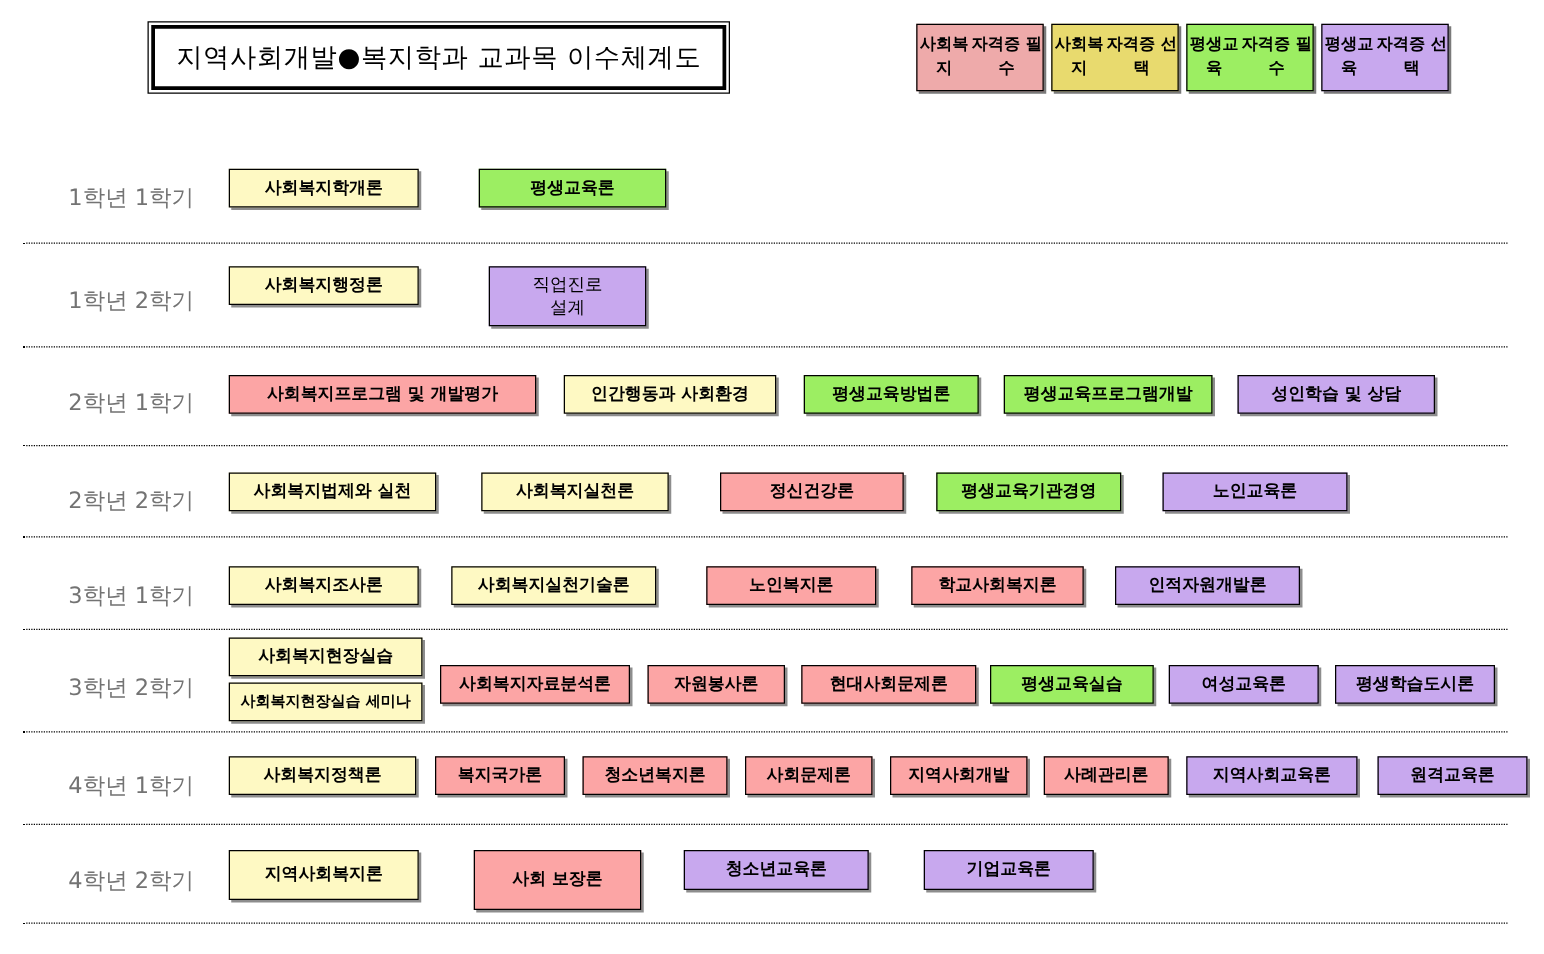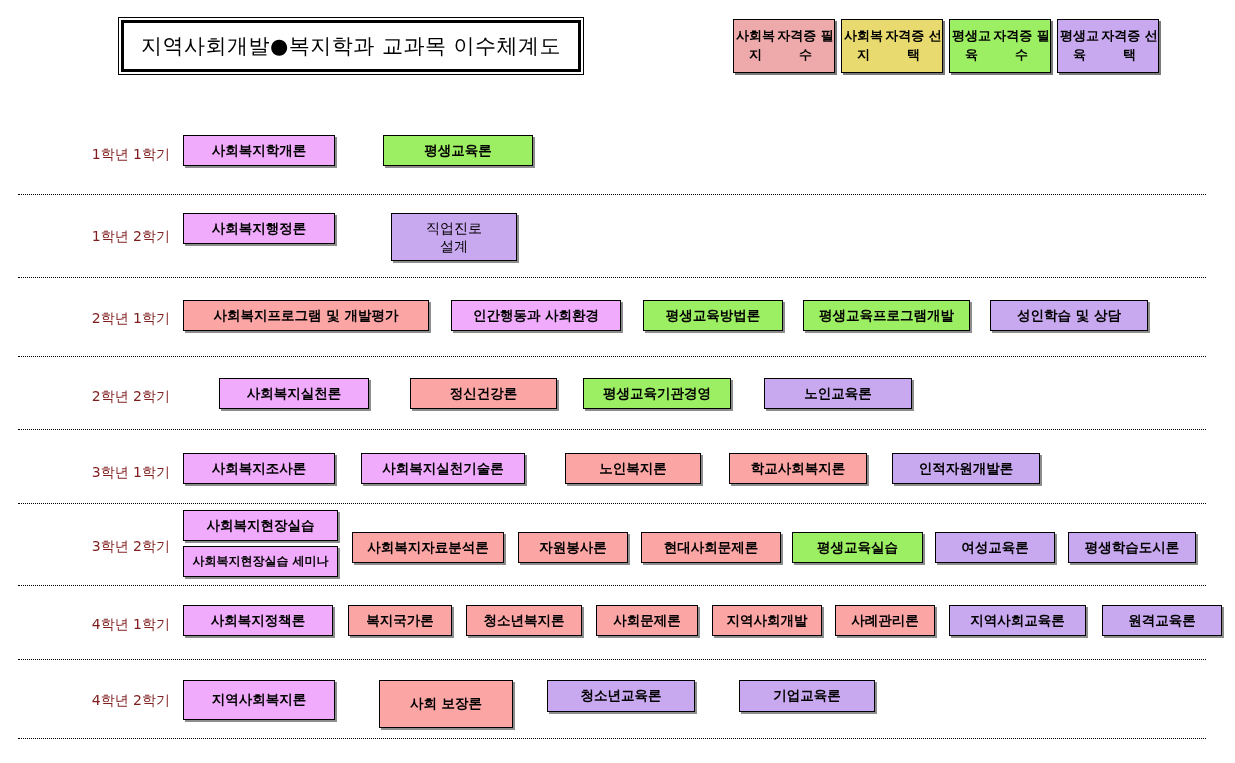--- a/index.html
+++ b/index.html
@@ -76,24 +76,24 @@
   
   .row {
     position: absolute;
     left: 0;
     width: 1235px;
   }
   .row-label {
     position: absolute;
     left: 40px;
     width: 130px;
-    text-align: right;
-    font-size: 14px;
+    text-align: center;
+    font-size: 18px;
     white-space: nowrap;
-    color: #7f1d1d;
+    color: #737373;
   }
   .boxes {
     position: absolute;
     left: 183px;
     display: flex;
     align-items: flex-start;
   }
   .course {
     box-sizing: border-box;
     border: 1px solid #000;
@@ -118,21 +118,21 @@
   .course.small {
     font-size: 12px;
   }
   .stack {
     display: flex;
     flex-direction: column;
     gap: 5px;
   }
 
   
-  .c-pink   { background: #f0abfc; }
+  .c-pink   { background: #fef9c3; }
   .c-yellow { background: #fca5a5; }
   .c-green  { background: #9cee62; }
   .c-purple { background: #c8a8ee; }
 
   
   .divider {
     position: absolute;
     left: 18px;
     width: 1188px;
     height: 0;
@@ -209,20 +209,23 @@
             <span>평생교육프로그램개발</span>
           </div>
           <div class="course c-purple" style="width: 158px; margin-left: 20px;">
             <span>성인학습 및 상담</span>
           </div>
         </div>
       </div>
       <div class="row" style="top: 378px;">
         <div class="row-label" style="top: 10px;">2학년 2학기</div>
         <div class="boxes">
+          <div class="course c-pink" style="width: 166px;">
+            <span>사회복지법제와 실천</span>
+          </div>
           <div class="course c-pink" style="width: 150px; margin-left: 36px;">
             <span>사회복지실천론</span>
           </div>
           <div class="course c-yellow" style="width: 147px; margin-left: 41px;">
             <span>정신건강론</span>
           </div>
           <div class="course c-green" style="width: 148px; margin-left: 26px;">
             <span>평생교육기관경영</span>
           </div>
           <div class="course c-purple" style="width: 148px; margin-left: 33px;">

